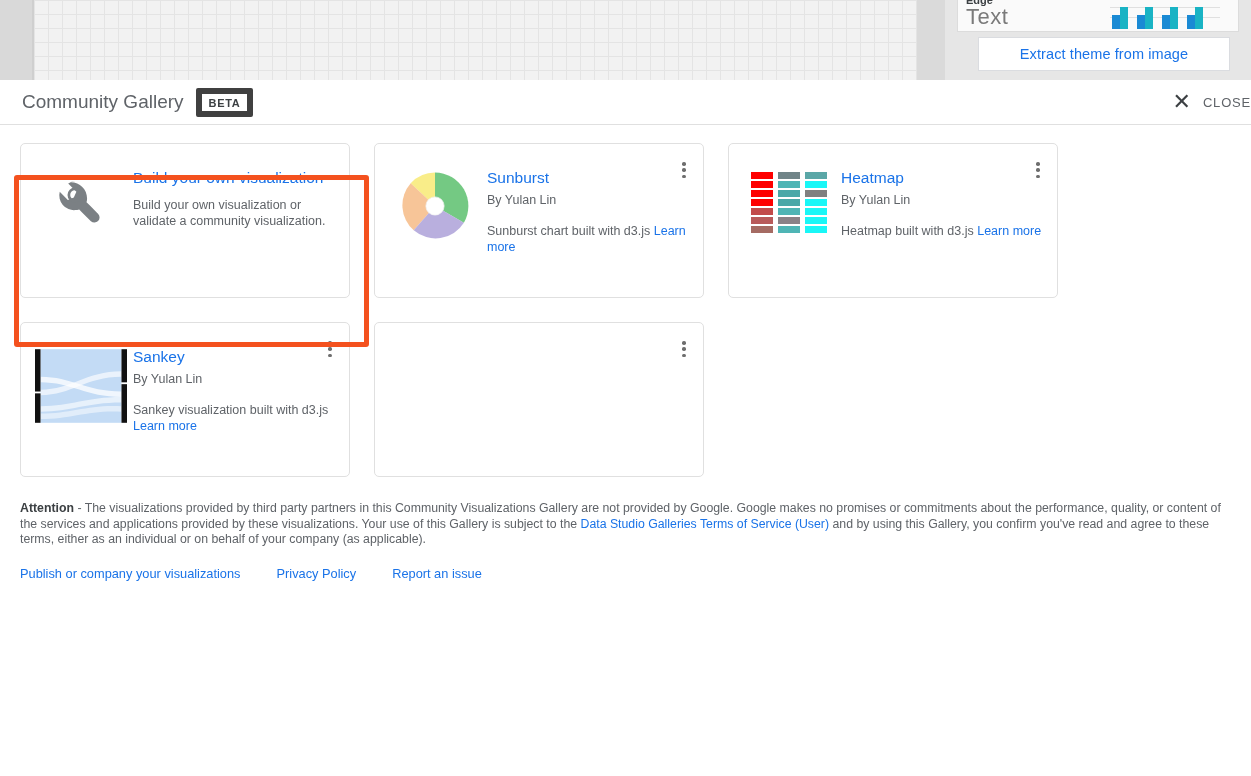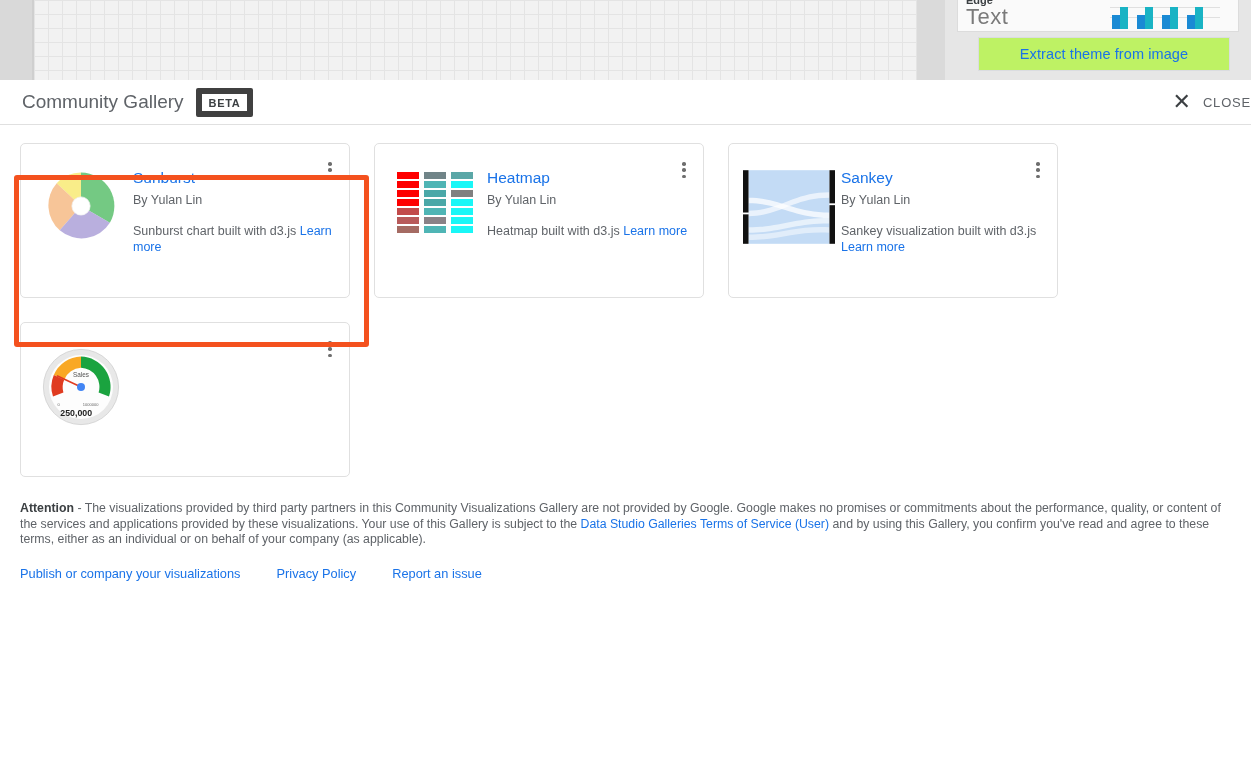--- a/index.html
+++ b/index.html
@@ -36,21 +36,21 @@
   .theme-mini-chart { position: relative; width: 110px; height: 36px; margin-left: 14px; }
   .theme-mini-chart .gl { position: absolute; left: 0; width: 100%; height: 1px; background: #e0e0e0; }
   .theme-bars { position: absolute; bottom: 0; left: 2px; display: flex; gap: 9px; align-items: flex-end; }
   .theme-bar-pair { display: flex; align-items: flex-end; gap: 0; }
   .theme-bar-pair i { display: block; width: 8px; }
   .theme-bar-pair .b1 { background: #1a8ad4; height: 14px; }
   .theme-bar-pair .b2 { background: #19b3c4; height: 22px; }
 
   .extract-btn {
     position: absolute; left: 978px; top: 37px; width: 252px; height: 34px;
-    background: #bef264; border: 1px solid #dadce0;
+    background: #ffffff; border: 1px solid #dadce0;
     display: flex; align-items: center; justify-content: center;
     color: #1a73e8; font-size: 14.5px; letter-spacing: .1px;
   }
 
   
   .dialog { position: absolute; left: 0; top: 80px; width: 1251px; height: 696px; background: #fff; }
   .drag-handle {
     position: absolute; left: 50%; top: 0px; transform: translateX(-50%);
     display: flex; gap: 6px; padding: 2px 0;
   }
@@ -179,20 +179,32 @@
       <div class="close-area">
         <span class="close-x">✕</span>
         <span class="close-label">CLOSE</span>
       </div>
     </div>
 
     <div class="dlg-body">
 
       <div class="grid">
 
+        <div class="card">
+          <div class="thumb">
+            <svg class="wrench" viewBox="0 0 48 48">
+              <path fill="#7b8084" d="M19.2 4.5a13 13 0 0 0-6.6 2.1l7.3 7.3-2.3 5.2-5.3 2.2-7.2-7.2A13 13 0 0 0 19 30.3a13 13 0 0 0 3.4-.5l2.8 2.8 7.6 7.6a4.6 4.6 0 0 0 6.5-6.5l-7.6-7.6-2.8-2.8c.3-1.1.5-2.2.5-3.4 0-8-6.5-14.4-14.4-14.4z"></path>
+              <circle cx="18.6" cy="16.8" r="5.4" fill="none" stroke="#7b8084" stroke-width="2.4"></circle>
+            </svg>
+          </div>
+          <div class="card-text">
+            <div class="card-title">Build your own visualization</div>
+            <div class="byo-desc">Build your own visualization or validate a community visualization.</div>
+          </div>
+        </div>
 
         <div class="card">
           <div class="thumb">
             <svg class="sunburst-wrap" viewBox="0 0 100 100">
               <path d="M50 50 L50 6 A44 44 0 0 1 88 72 Z" fill="#5cbf6d" opacity=".85"></path>
               <path d="M50 50 L50 6 A44 44 0 0 0 18 20 Z" fill="#f7e96b" opacity=".8"></path>
               <path d="M50 50 L18 20 A44 44 0 0 0 22 82 Z" fill="#f5b77e" opacity=".8"></path>
               <path d="M50 50 L22 82 A44 44 0 0 0 88 72 Z" fill="#a79bd6" opacity=".8"></path>
               <circle cx="50" cy="50" r="12" fill="#fff"></circle>
               <circle cx="50" cy="50" r="12" fill="none" stroke="#f0f0f0" stroke-width="1"></circle>
@@ -283,35 +295,20 @@
             </div>
           </div>
           <div class="kebab">
               <i></i>
               <i></i>
               <i></i>
             </div>
         </div>
 
         <div class="card">
-          <div class="thumb">
-            <svg class="gauge-wrap" viewBox="0 0 100 100">
-              <circle cx="50" cy="50" r="47" fill="#e8e8e8" stroke="#cfcfcf" stroke-width="1"></circle>
-              <circle cx="50" cy="50" r="40" fill="#fdfdfd"></circle>
-              <path d="M50 12 A38 38 0 0 1 85 62 L72 57 A24 24 0 0 0 50 26 Z" fill="#1aa33f"></path>
-              <path d="M50 12 A38 38 0 0 0 16 35 L29 41 A24 24 0 0 1 50 26 Z" fill="#f9a825"></path>
-              <path d="M16 35 A38 38 0 0 0 15 62 L28 57 A24 24 0 0 1 29 41 Z" fill="#e03b20"></path>
-              <text x="50" y="38" font-size="8" text-anchor="middle" fill="#555" font-family="Liberation Sans, sans-serif">Sales</text>
-              <line x1="50" y1="50" x2="20" y2="36" stroke="#e03b20" stroke-width="2"></line>
-              <circle cx="50" cy="50" r="5" fill="#4285f4"></circle>
-              <text x="22" y="74" font-size="5" text-anchor="middle" fill="#666" font-family="Liberation Sans, sans-serif">0</text>
-              <text x="62" y="74" font-size="5" text-anchor="middle" fill="#666" font-family="Liberation Sans, sans-serif">1000000</text>
-              <text x="44" y="86" font-size="11" text-anchor="middle" fill="#222" font-weight="bold" font-family="Liberation Sans, sans-serif">250,000</text>
-            </svg>
-          </div>
           <div class="kebab">
               <i></i>
               <i></i>
               <i></i>
             </div>
         </div>
 
       </div>
 
       <div class="attention">

